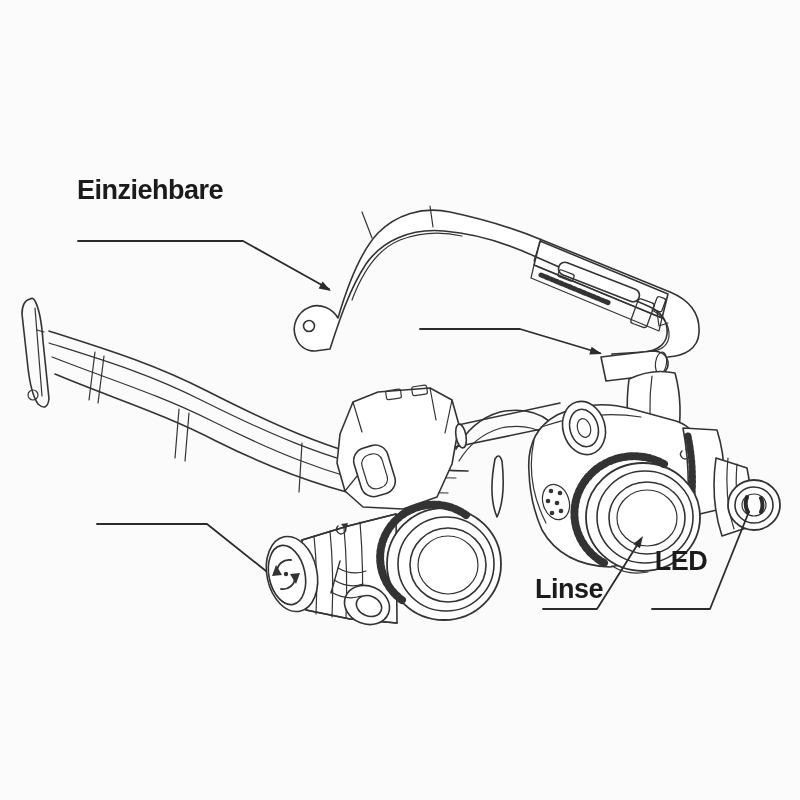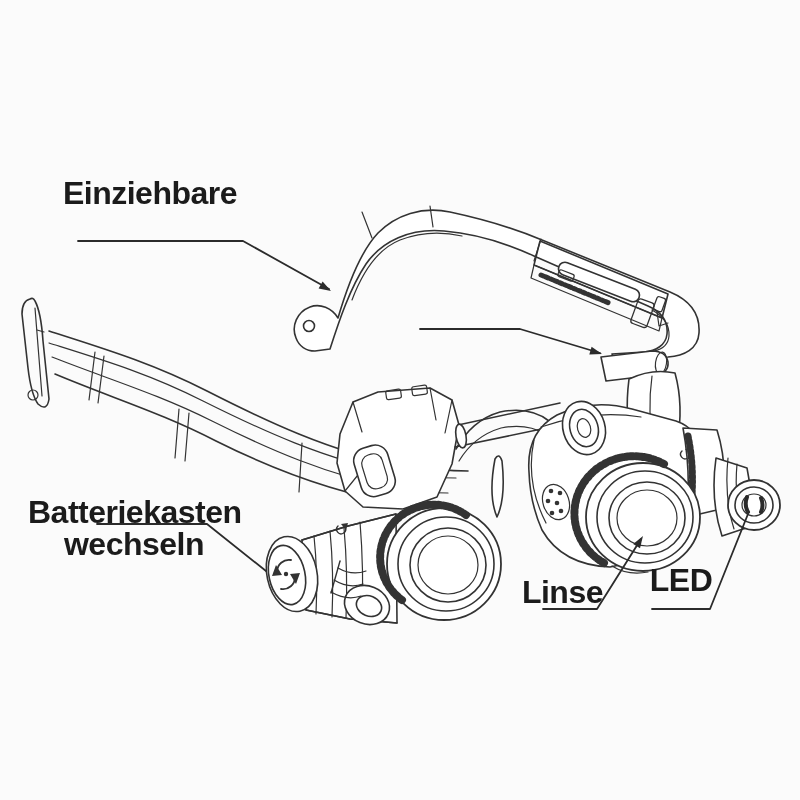--- a/index.html
+++ b/index.html
@@ -12,27 +12,27 @@
   .stage{position:relative;width:800px;height:800px;background:var(--bg);overflow:hidden;
          font-family:"Liberation Sans",sans-serif;}
   .stage svg{position:absolute;left:0;top:0;}
   svg *{stroke-linecap:round;stroke-linejoin:round;}
   .ln{fill:none;stroke:var(--line);}
   .fw{fill:#ffffff;stroke:var(--line);}
   .fd{fill:var(--line);stroke:none;}
   .kn{fill:none;stroke:var(--line);}
   .ld{fill:none;stroke:var(--leader);}
   .ad{fill:var(--leader);stroke:none;}
-  .label{position:absolute;color:var(--text);font-weight:700;font-size:32px;
+  .label{position:absolute;color:var(--text);font-weight:700;font-size:27px;
          line-height:1.0;letter-spacing:-0.5px;text-align:center;white-space:nowrap;}
   .lbl-temple{left:40px;top:177px;width:220px;}
   .lbl-mount{left:358px;top:280px;width:212px;}
   .lbl-battery{left:28px;top:496px;width:212px;}
   .lbl-lens{left:519px;top:576px;width:84px;text-align:right;}
-  .lbl-led{left:645px;top:564px;width:72px;}
+  .lbl-led{left:645px;top:548px;width:72px;}
 </style>
 </head>
 <body>
 
 <div class="stage">
 
   <svg width="800" height="800" viewBox="0 0 800 800" aria-hidden="true">
 
     <g stroke-width="1.6">
 
@@ -187,21 +187,17 @@
       <polygon class="ad" points="643,536 640,548.3 633.2,544.1"></polygon>
       <polyline class="ld" points="652,609 710,609 748,514"></polyline>
     </g>
   </svg>
 
   <div class="label lbl-temple">
     <div>Einziehbare</div>
   </div>
 
 
-  <div class="label lbl-battery">
-    <div>Batteriekasten</div>
-    <div>wechseln</div>
-  </div>
 
   <div class="label lbl-lens">Linse</div>
 
   <div class="label lbl-led">LED</div>
 </div>
 
 </body></html>

